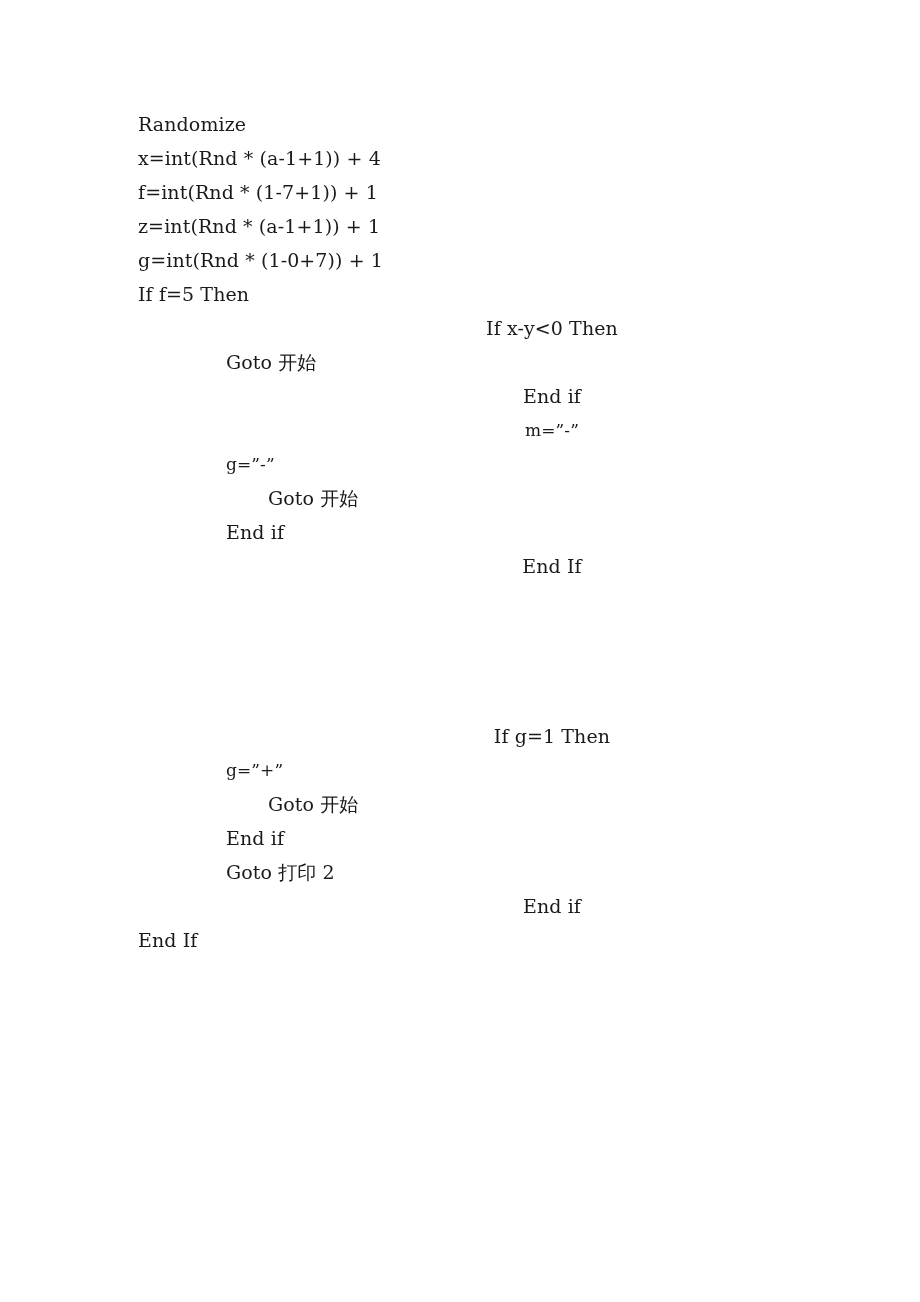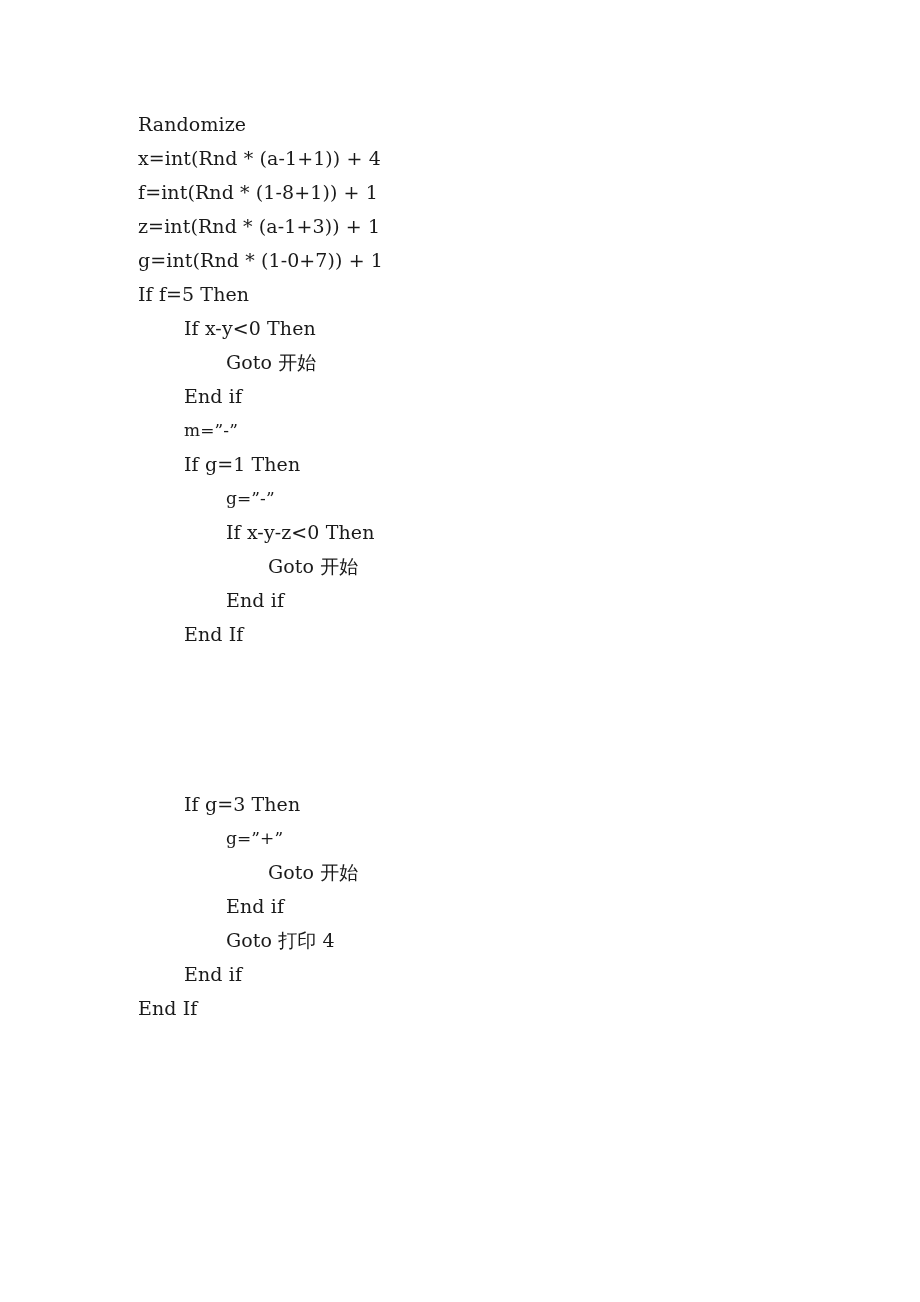--- a/index.html
+++ b/index.html
@@ -25,58 +25,56 @@
     font-size: 19px;
     line-height: 34px;
     height: 34px;
     color: #1a1a1a;
     white-space: pre;
     letter-spacing: 0.1px;
     -webkit-font-smoothing: none;
   }
   
   .ind-0 { padding-left: 138px; }
-  .ind-1 { padding-left: 184px; }
+  .ind-1 { padding-left: 184px; text-align: center; }
   .ind-2 { padding-left: 226px; }
   .ind-3 { padding-left: 268px; }
 
   
   .code-line.small {
     font-size: 17px;
   }
   .code-line.blank {
     
   }
 </style>
 </head>
 <body>
 
 <div class="page">
   <div class="code-block">
       <div class="code-line ind-0">Randomize</div>
       <div class="code-line ind-0">x=int(Rnd * (a-1+1)) + 4</div>
-      <div class="code-line ind-0">f=int(Rnd * (1-8+1)) + 1</div>
-      <div class="code-line ind-0">z=int(Rnd * (a-1+3)) + 1</div>
+      <div class="code-line ind-0">f=int(Rnd * (1-7+1)) + 1</div>
+      <div class="code-line ind-0">z=int(Rnd * (a-1+1)) + 1</div>
       <div class="code-line ind-0">g=int(Rnd * (1-0+7)) + 1</div>
       <div class="code-line ind-0">If f=5 Then</div>
       <div class="code-line ind-1">If x-y&lt;0 Then</div>
       <div class="code-line ind-2">Goto 开始</div>
       <div class="code-line ind-1">End if</div>
       <div class="code-line ind-1 small">m=”-”</div>
-      <div class="code-line ind-1">If g=1 Then</div>
       <div class="code-line ind-2 small">g=”-”</div>
-      <div class="code-line ind-2">If x-y-z&lt;0 Then</div>
       <div class="code-line ind-3">Goto 开始</div>
       <div class="code-line ind-2">End if</div>
       <div class="code-line ind-1">End If</div>
       <div class="code-line ind-0 blank"></div>
       <div class="code-line ind-0 blank"></div>
       <div class="code-line ind-0 blank"></div>
       <div class="code-line ind-0 blank"></div>
-      <div class="code-line ind-1">If g=3 Then</div>
+      <div class="code-line ind-1">If g=1 Then</div>
       <div class="code-line ind-2 small">g=”+”</div>
       <div class="code-line ind-3">Goto 开始</div>
       <div class="code-line ind-2">End if</div>
-      <div class="code-line ind-2">Goto 打印 4</div>
+      <div class="code-line ind-2">Goto 打印 2</div>
       <div class="code-line ind-1">End if</div>
       <div class="code-line ind-0">End If</div>
     </div>
 </div>
 
 </body></html>

